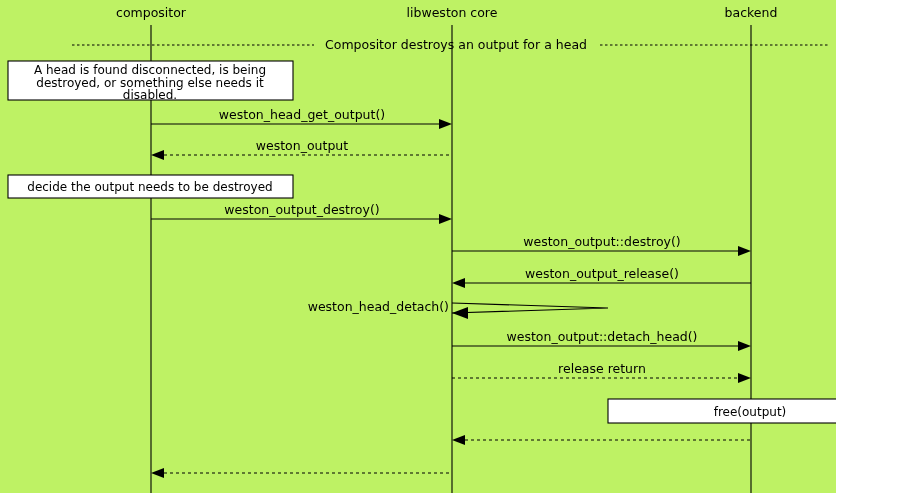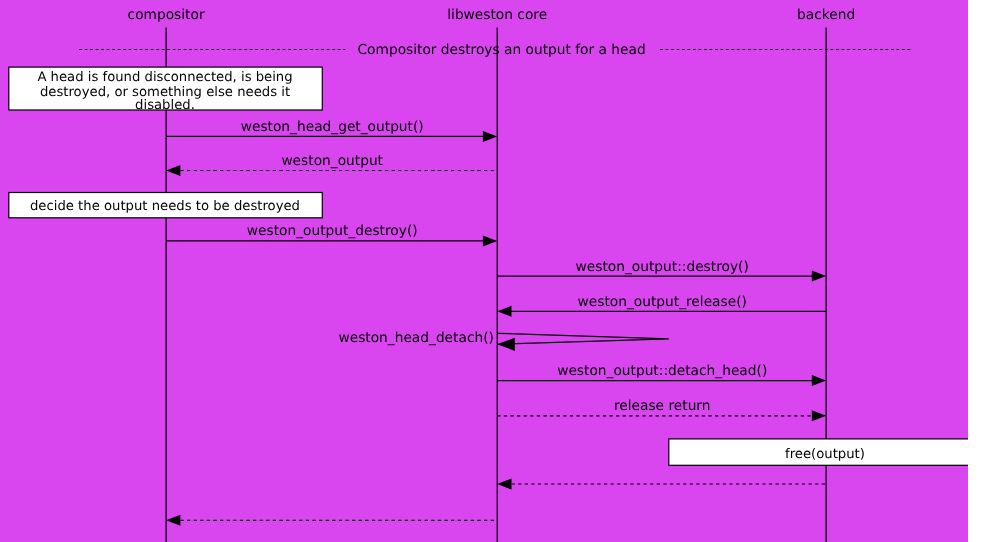--- a/index.html
+++ b/index.html
@@ -4,24 +4,23 @@
 <style>
   html, body {
     margin: 0;
     padding: 0;
     background: #ffffff;
   }
   #diagram-root {
     position: relative;
     width: 836px;
     height: 493px;
-    background: #d946ef;
+    background: #bef264;
     font-family: "DejaVu Sans", "Liberation Sans", sans-serif;
     overflow: hidden;
-    padding-left: 44px;
   }
   svg.seq-canvas {
     position: absolute;
     top: 0;
     left: 0;
     width: 900px;
     height: 493px;
   }
   .lifeline-label {
     font-size: 12.5px;

